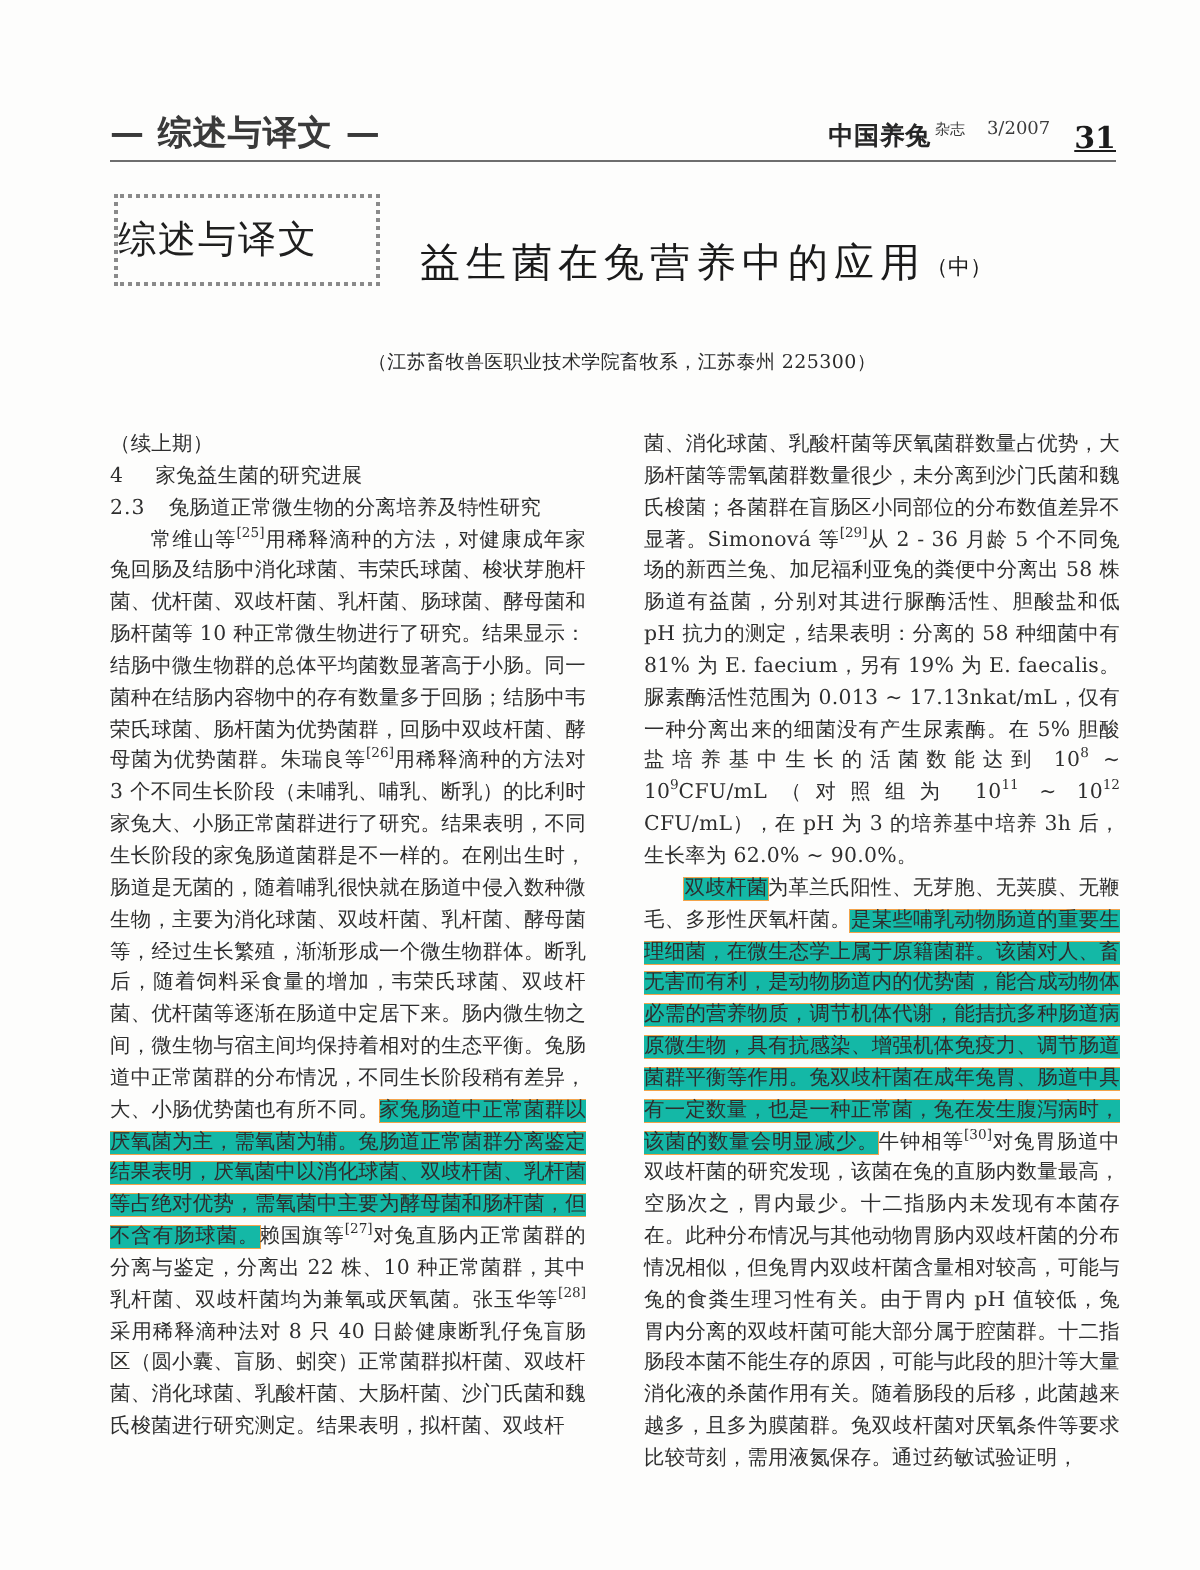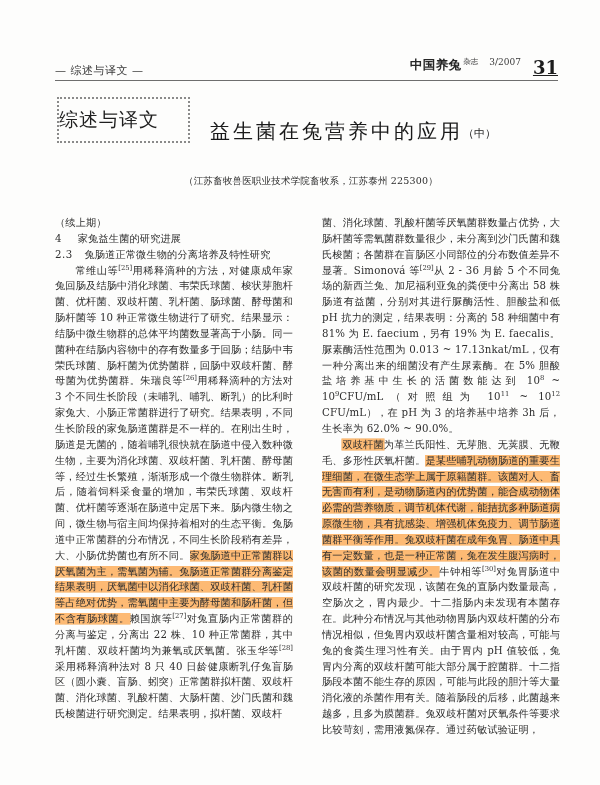--- a/index.html
+++ b/index.html
@@ -26,24 +26,25 @@
     position: absolute;
     left: 55px;
     right: 42px;
     top: 58px;
     height: 20px;
     display: flex;
     align-items: flex-end;
     justify-content: space-between;
   }
   .runhead-left {
-    font-size: 11px;
+    font-size: 17px;
     color: #3a3a3a;
     letter-spacing: 0.5px;
     white-space: nowrap;
+    font-weight: bold;
   }
   .runhead-right {
     display: flex;
     align-items: flex-start;
     gap: 5px;
     white-space: nowrap;
   }
   .journal-name {
     font-size: 12.5px;
     font-weight: bold;
@@ -55,21 +56,21 @@
     color: #3a3a3a;
     margin-left: -3px;
   }
   .issue {
     font-size: 9px;
     color: #3a3a3a;
     margin-left: 6px;
     font-family: "DejaVu Serif", serif;
   }
   .pageno {
-    font-size: 18px;
+    font-size: 15px;
     font-weight: bold;
     color: #1c1c1c;
     margin-left: 7px;
     text-decoration: underline;
   }
   .rule {
     position: absolute;
     left: 55px;
     right: 42px;
     top: 80px;
@@ -157,21 +158,21 @@
   .indent { text-indent: 2em; }
   .heading {
     margin: 0;
     white-space: nowrap;
   }
   .heading .num { letter-spacing: 0.5px; }
   .heading .gap1 { display: inline-block; width: 1.55em; }
   .heading .gap2 { display: inline-block; width: 1.15em; }
 
   .hl {
-    background: #fdba74;
+    background: #14b8a6;
     box-shadow: 0 0 0 0.5px #f3a34a;
   }
   sup, .sup {
     font-size: 6.8px;
     vertical-align: super;
     line-height: 0;
     letter-spacing: 0;
   }
   .lat {
     font-family: "DejaVu Serif", "Liberation Serif", serif;

